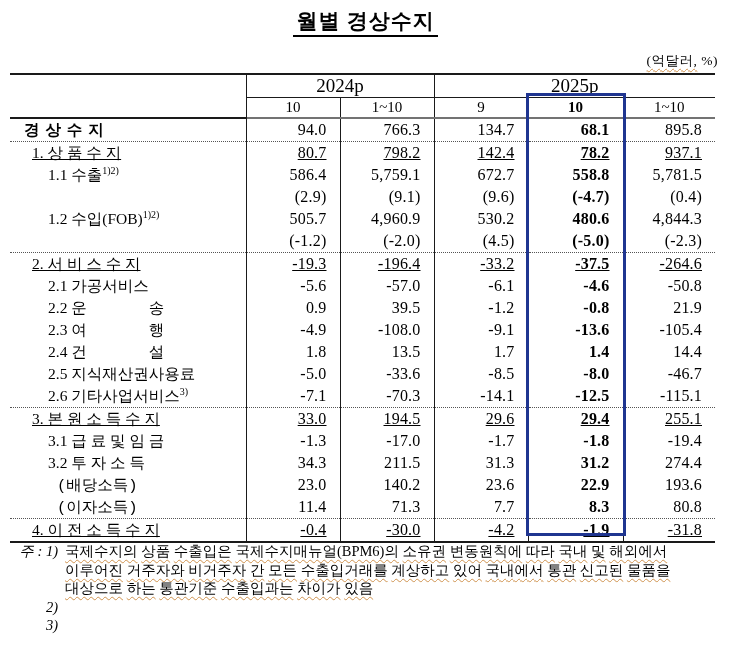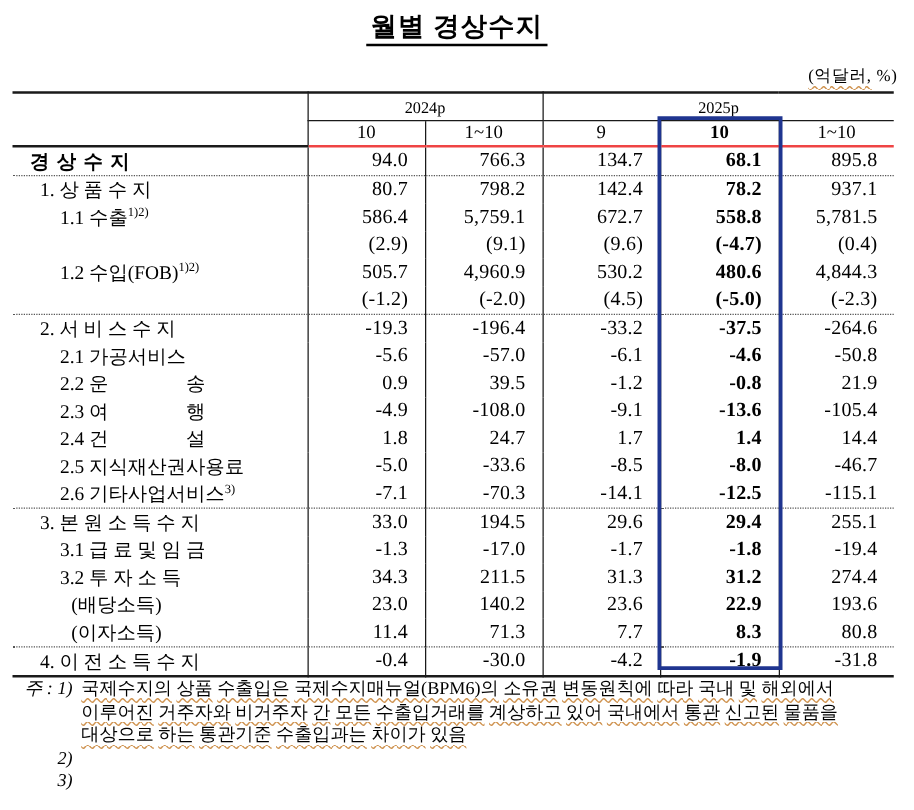--- a/index.html
+++ b/index.html
@@ -16,33 +16,33 @@
   .unit {
     position:absolute; top:52px; right:13px; font-size:13.5px; letter-spacing:0.5px;margin-left:12px;
   }
   .table-wrap { position:absolute; top:73px; left:10px; width:705px; }
   table {
     border-collapse:collapse; table-layout:fixed; width:705px;
     border-top:2px solid #1a1a1a; border-bottom:2px solid #1a1a1a;
   }
   th, td { padding:0; font-weight:normal; vertical-align:middle; }
   .bR { border-right:1px solid #1a1a1a; }
-  .h1 th { height:21px; font-size:13px; }
+  .h1 th { height:21px; font-size:19px; }
   .grp { border-bottom:1px solid #1a1a1a; text-align:center; }
   .spacer { border-bottom:2px solid #1a1a1a; }
-  .h2 th { height:19px; font-size:15px; text-align:center; border-bottom:2px solid #ef4444; }
+  .h2 th { height:19px; font-size:15px; text-align:center; border-bottom:2px solid #737373; }
   .c4 { font-weight:bold !important; }
   tbody td { height:22px; font-size:15.5px; }
   td.num { text-align:right; padding-right:13px; font-size:16px; letter-spacing:0.2px; }
   td.lbl span { white-space:pre; }
   .i0 { padding-left:14px; font-weight:bold; letter-spacing:1px; }
   .i1 { padding-left:22px; }
   .i2 { padding-left:38px; }
-  .i3 { padding-left:47px; }
-  tr.sep td { border-top:1px dotted #555; }
+  .i3 { padding-left:47px;font-family:Liberation Mono, monospace; }
+  tr.sep td { border-top:1px dotted #555;text-decoration:underline; }
   sup { font-size:10px; line-height:0; vertical-align:6px; }
   .hl-box {
     position:absolute; left:516px; top:20px; width:100px; height:443px;
     box-sizing:border-box; border:3px solid #1f3590; pointer-events:none;
   }
   .footnotes {
     position:absolute; top:542px; left:8px; width:716px;
     font-size:14.5px; line-height:18.5px;
   }
   .fn { display:flex; align-items:flex-start; }
@@ -162,21 +162,21 @@
         <td class="lbl bR i2"><span>2.3 여　　　　행</span></td>
         <td class="num bR">-4.9</td>
         <td class="num bR">-108.0</td>
         <td class="num bR">-9.1</td>
         <td class="num bR c4">-13.6</td>
         <td class="num">-105.4</td>
       </tr>
       <tr>
         <td class="lbl bR i2"><span>2.4 건　　　　설</span></td>
         <td class="num bR">1.8</td>
-        <td class="num bR">24.7</td>
+        <td class="num bR">13.5</td>
         <td class="num bR">1.7</td>
         <td class="num bR c4">1.4</td>
         <td class="num">14.4</td>
       </tr>
       <tr>
         <td class="lbl bR i2"><span>2.5 지식재산권사용료</span></td>
         <td class="num bR">-5.0</td>
         <td class="num bR">-33.6</td>
         <td class="num bR">-8.5</td>
         <td class="num bR c4">-8.0</td>

